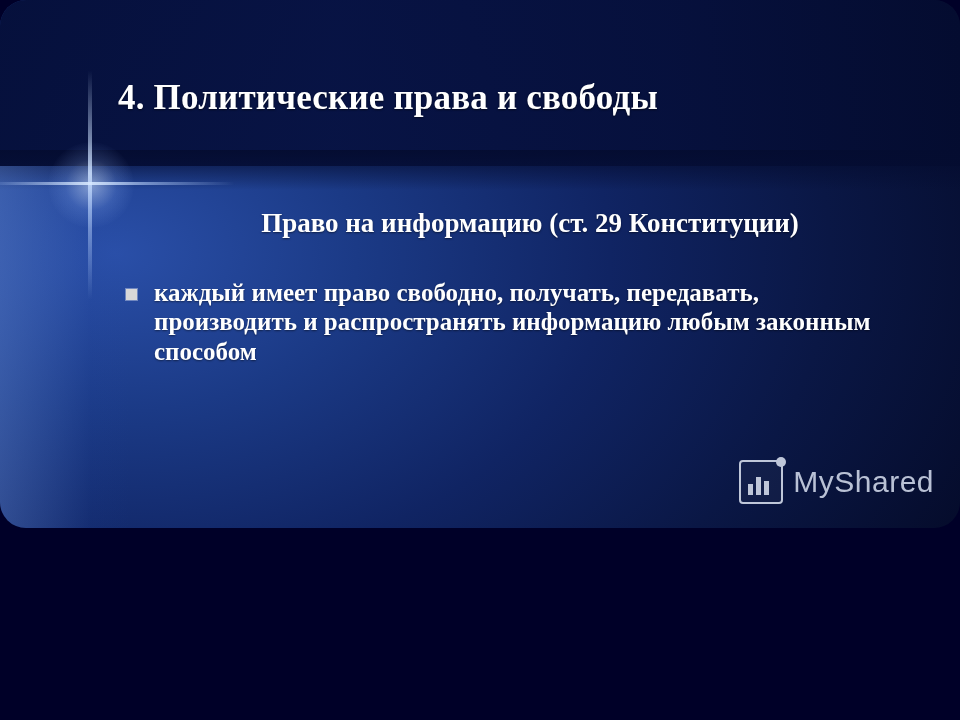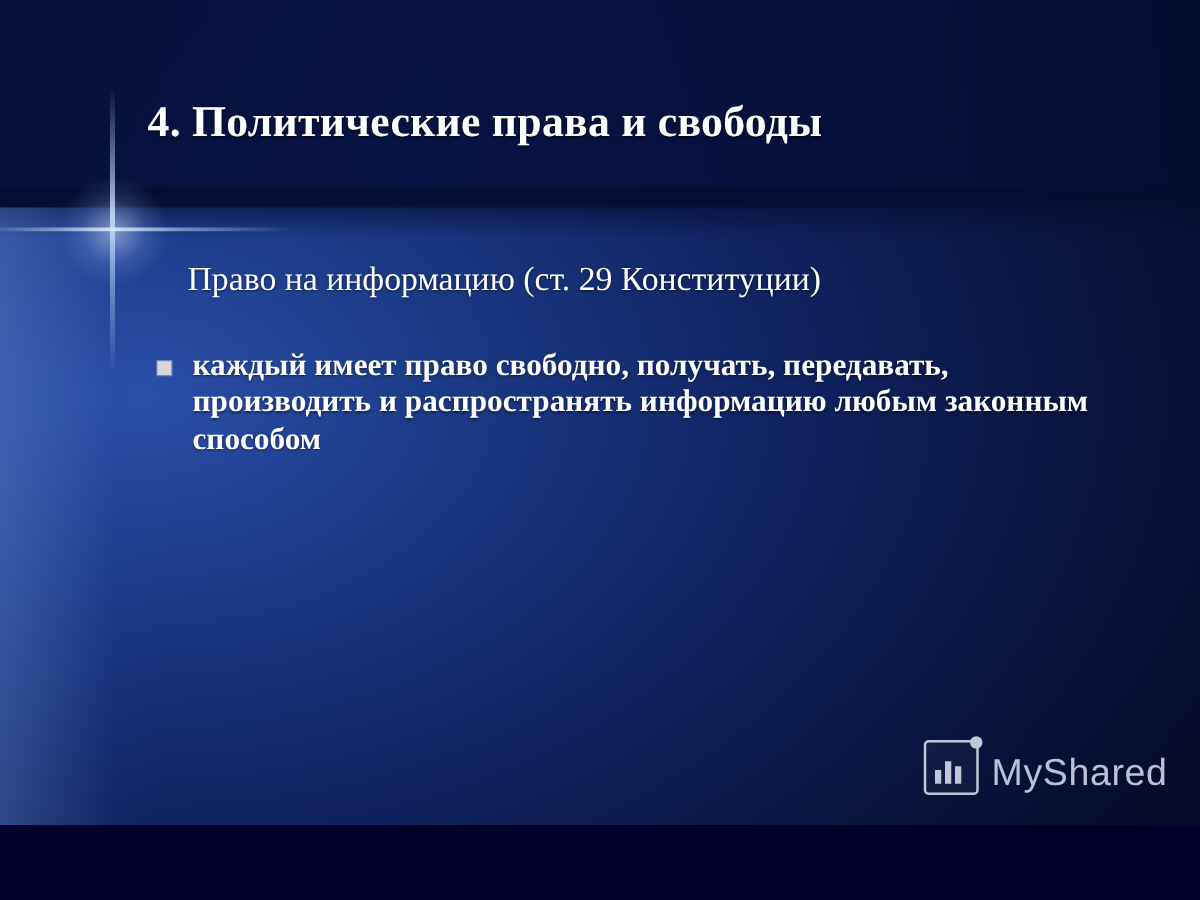--- a/index.html
+++ b/index.html
@@ -10,24 +10,25 @@
     overflow: hidden;
   }
   body {
     font-family: "Liberation Serif", serif;
     background: #000028;
   }
 
   .slide {
     position: relative;
     width: 960px;
-    height: 660px;
+    height: 528px;
     background:
       radial-gradient(ellipse 1100px 720px at 12% 48%, #2a4fa8 0%, #1b3a86 22%, #102463 45%, #0a1745 65%, #050c2c 85%, #03081f 100%);
     overflow: hidden;
+    border-radius: 26px;
   }
 
   
   .title-band {
     position: absolute;
     left: 0;
     top: 0;
     width: 960px;
     height: 166px;
     background: linear-gradient(to right, #050f3a 0%, #071242 35%, #06103c 70%, #040c30 100%);
@@ -93,22 +94,23 @@
     text-shadow: 0 1px 2px rgba(0,0,0,0.55);
   }
 
   .subtitle {
     position: absolute;
     left: 150px;
     top: 208px;
     width: 760px;
     color: #ffffff;
     font-size: 27px;
-    font-weight: normal;
+    font-weight: bold;
     text-shadow: 0 1px 2px rgba(0,0,0,0.5);
+    text-align: center;
   }
 
   .bullets {
     position: absolute;
     left: 118px;
     top: 278px;
     width: 790px;
     list-style: none;
     margin: 0;
     padding: 0;
@@ -133,21 +135,21 @@
     box-shadow: 0 0 0 1px rgba(255,255,255,0.35);
   }
   .bullet .txt { display: block; }
 
   
   .watermark {
     position: absolute;
     right: 26px;
     bottom: 24px;
     display: flex;
-    align-items: flex-end;
+    align-items: center;
     gap: 10px;
     opacity: 0.92;
   }
   .wm-logo {
     width: 40px;
     height: 40px;
     border: 2px solid #cfd6e6;
     border-radius: 4px;
     position: relative;
     background: rgba(255,255,255,0.04);

